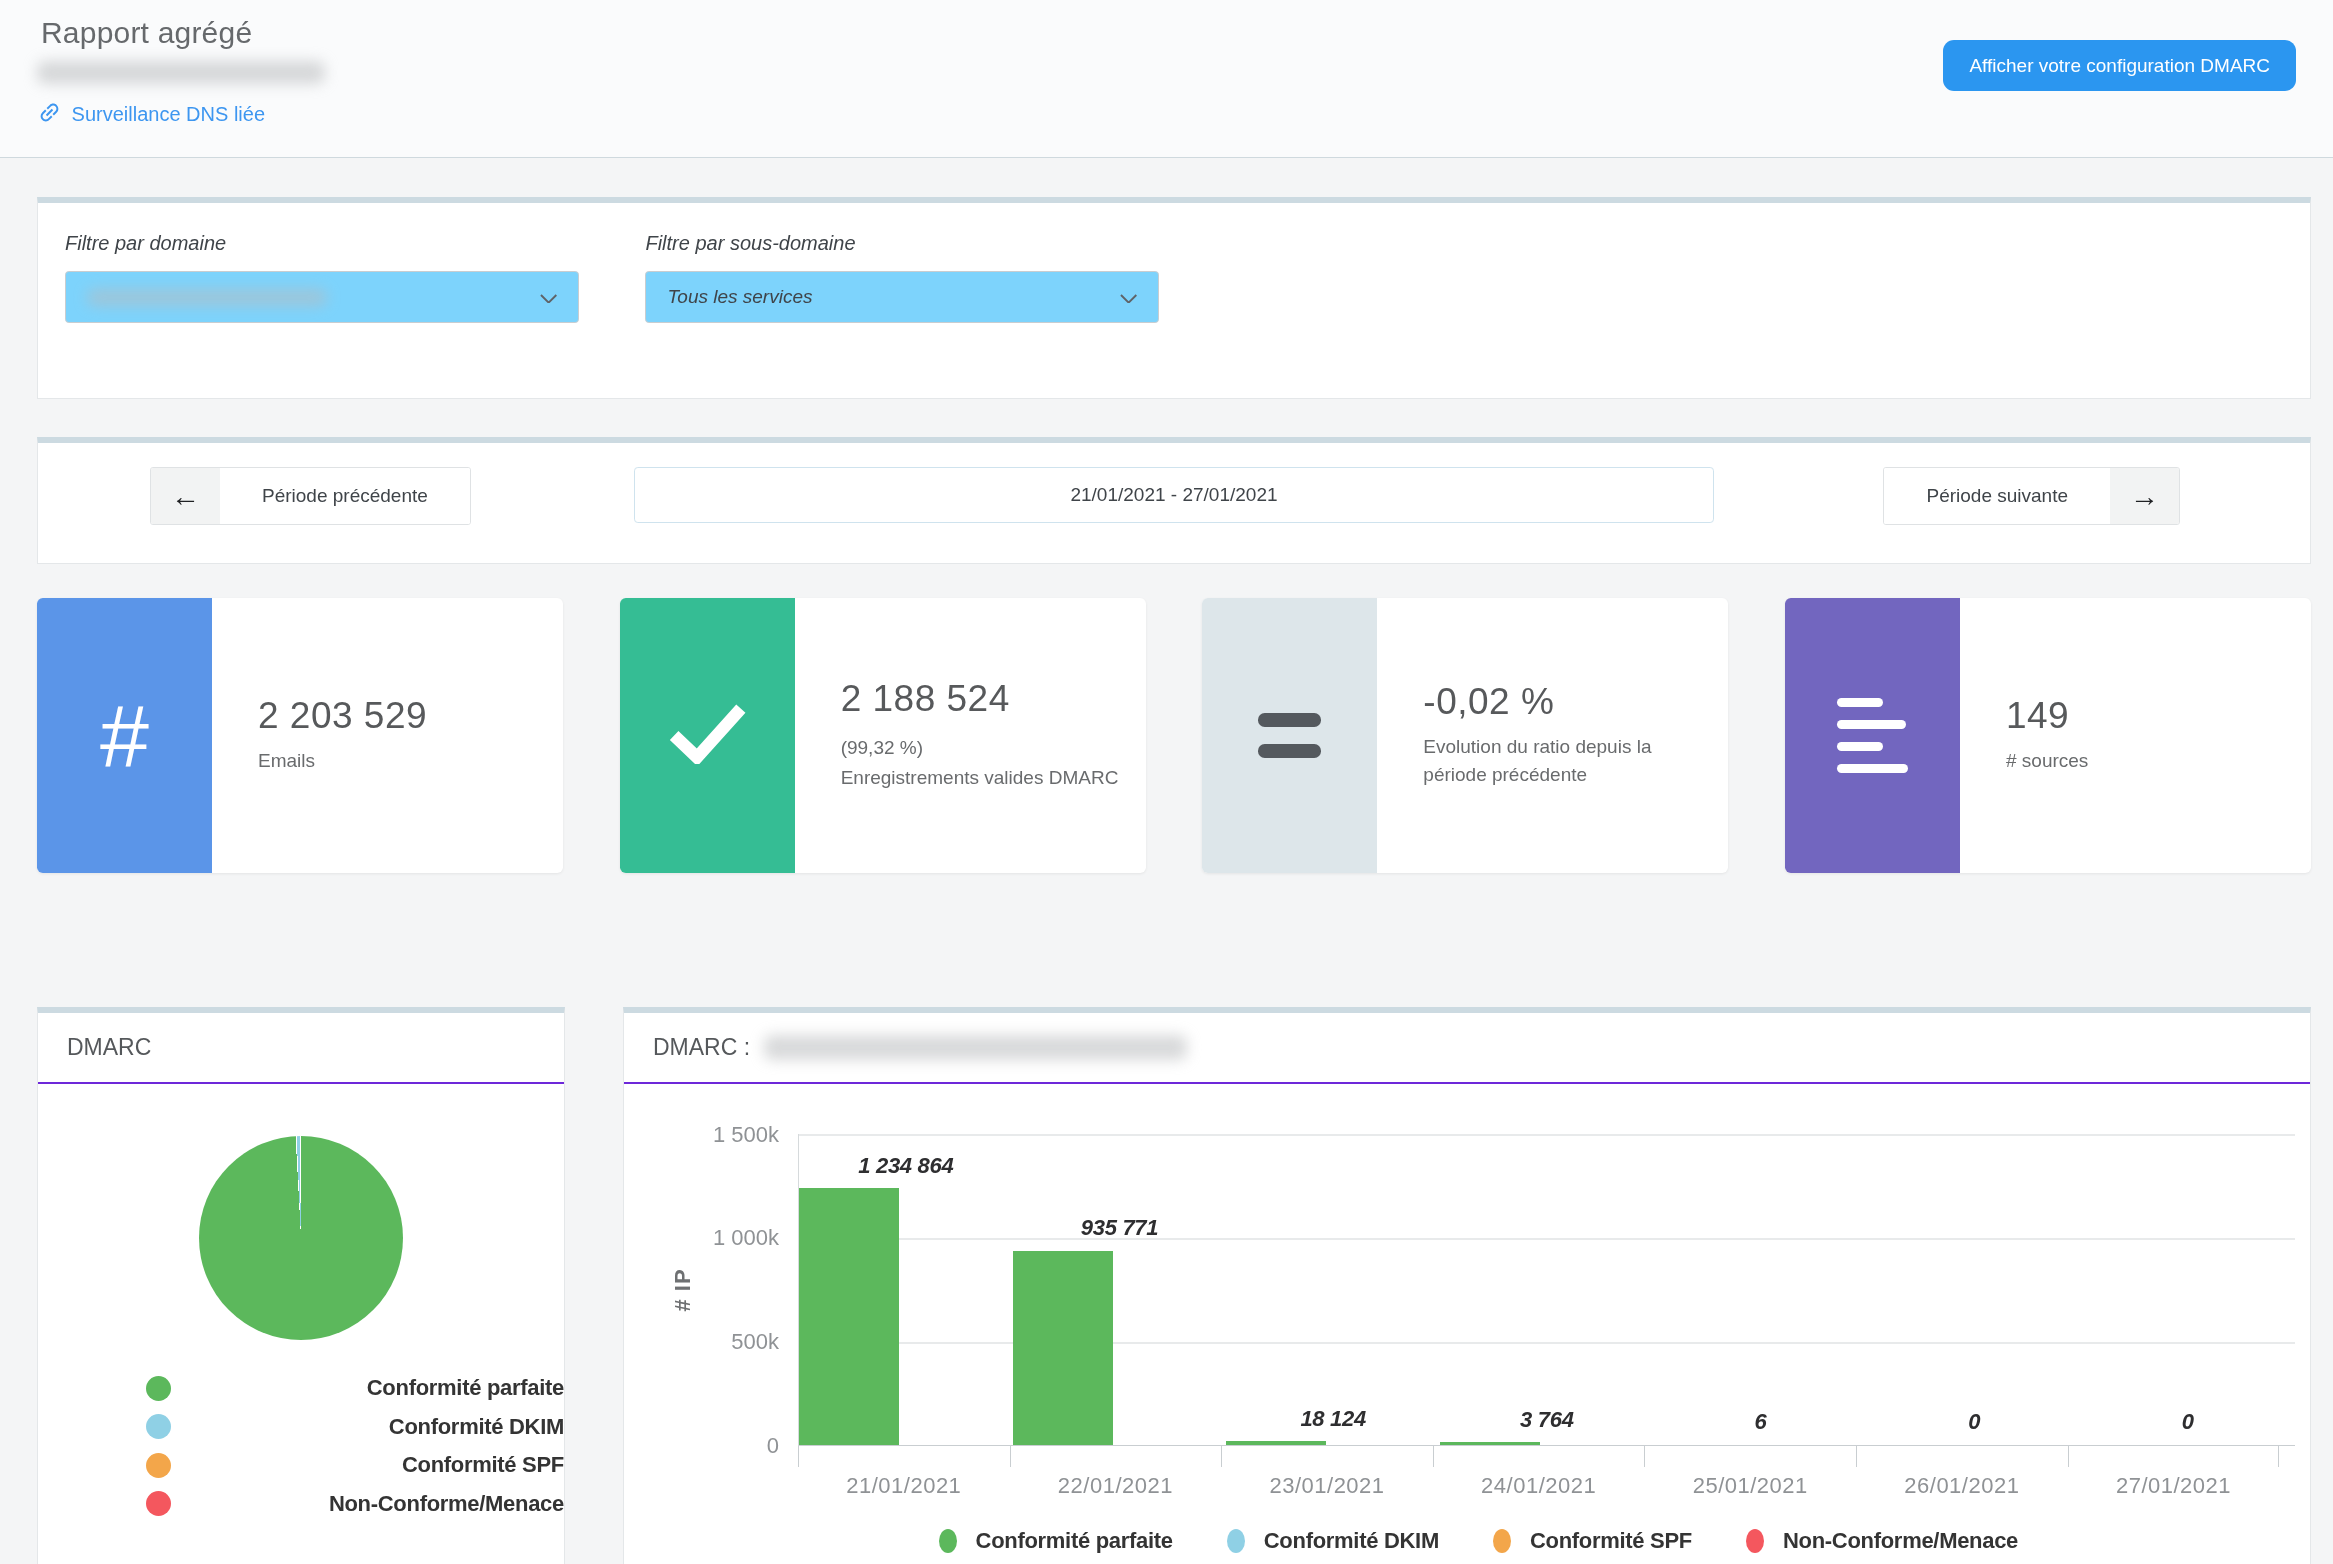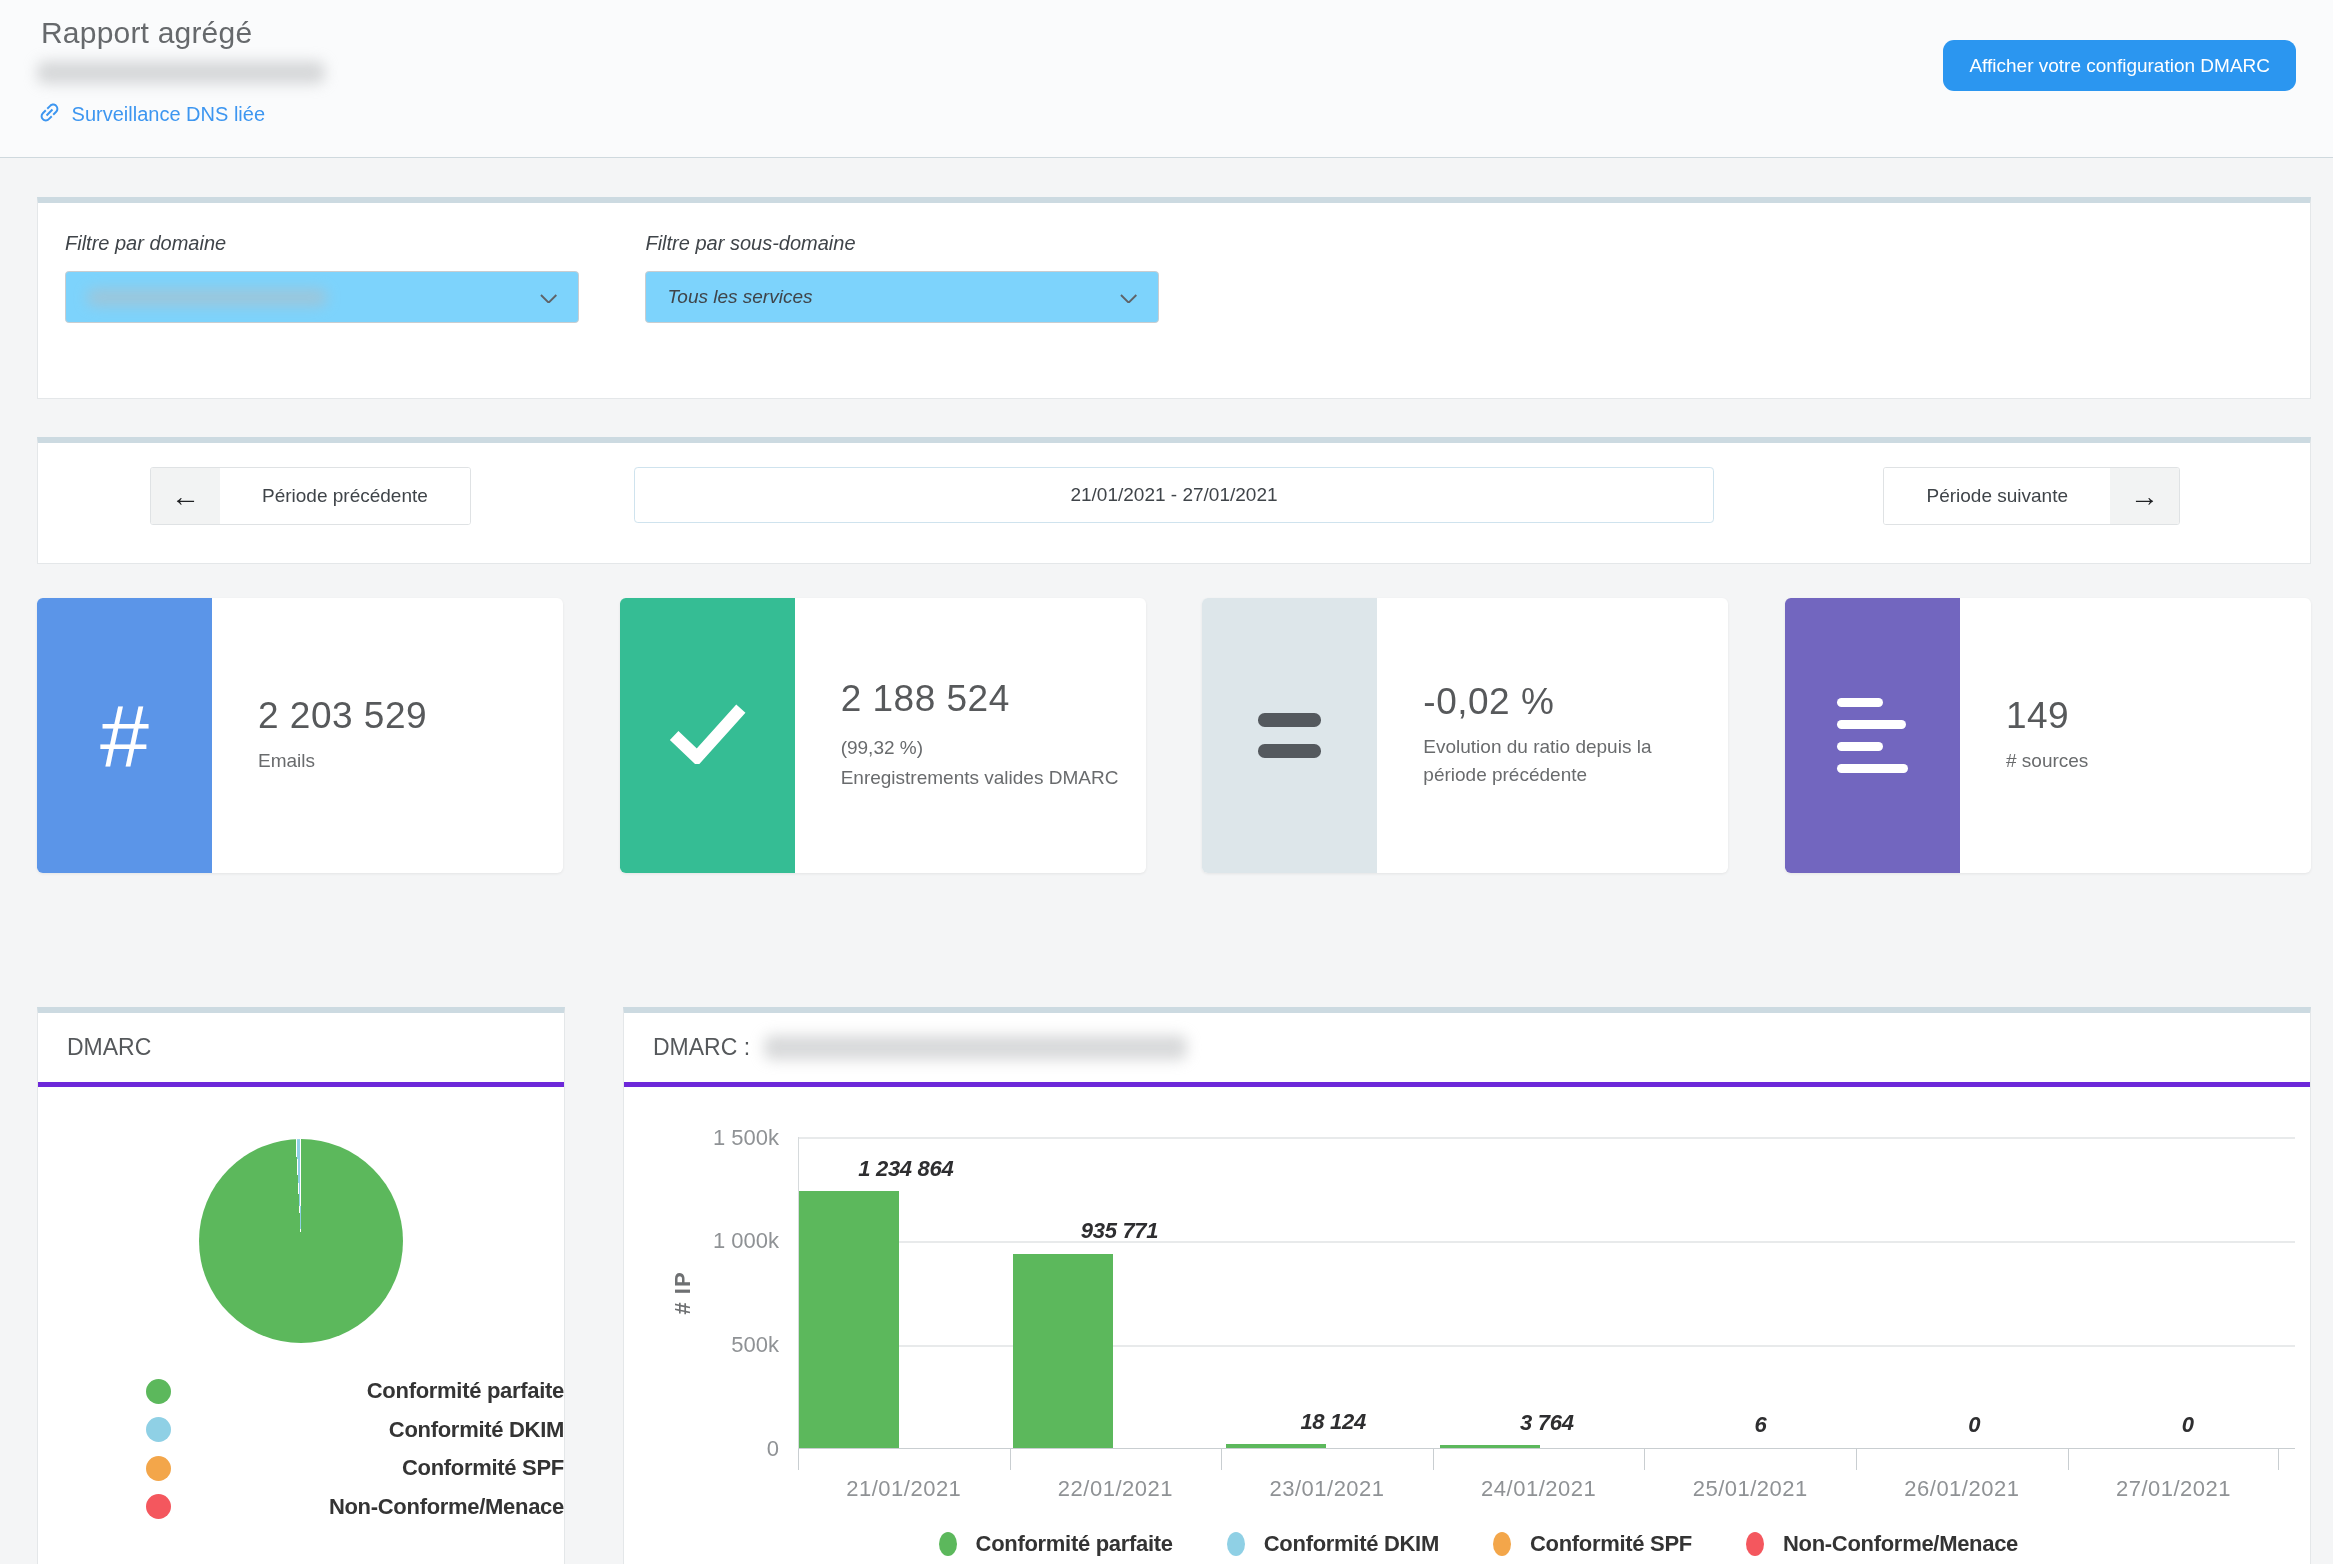--- a/index.html
+++ b/index.html
@@ -15,21 +15,21 @@
     border-bottom:1.9px solid #cfd9de;padding:11.5px 37px 0;box-sizing:border-box;}
   .page-title{font-size:30px;font-weight:400;color:#66696c;margin:4px;letter-spacing:0.2px;}
   .redacted{background:#b9bbbd;filter:blur(6.7px);opacity:.55;border-radius:7.7px;display:inline-block;vertical-align:middle;}
   .sub-redact{width:288px;height:23px;margin-top:7.7px;}
   .dns-link{margin-top:15.4px;display:flex;align-items:center;gap:9.6px;color:#3d96f0;font-size:20px;cursor:pointer;width:max-content;}
   .dns-link svg{transform:rotate(-45deg);}
   .config-btn{position:absolute;right:38px;top:40px;height:51px;background:#2b96f0;color:#fff;
     font-size:19px;padding:0 26px;border:none;border-radius:11px;font-family:Liberation Sans, sans-serif;cursor:pointer;}
   
   .card{position:absolute;background:#fff;border:1px solid #e4e7e9;border-top:6.7px solid #ccdae1;box-sizing:border-box;}
-  .card-header{padding:21px 29px;font-size:23px;color:#55585b;border-bottom:5px solid #6d28d9;display:flex;align-items:center;}
+  .card-header{padding:21px 29px;font-size:23px;color:#55585b;border-bottom:2px solid #6d28d9;display:flex;align-items:center;}
   
   .filter-card{left:37px;top:197px;width:2274px;height:202px;padding:29px 27px;}
   .filter-group{display:inline-block;width:514px;margin-right:62px;vertical-align:top;font-style:italic;}
   .filter-label{font-size:20px;color:#3f4449;}
   .select{margin-top:16.3px;height:52px;border:1px solid #c9cdd0;border-radius:3.8px;display:flex;align-items:center;
     justify-content:space-between;padding:0 21px;font-size:19px;background:#7dd3fc;cursor:pointer;box-sizing:border-box;}
   .select-redact{width:240px;height:17.3px;}
   
   .period-card{left:37px;top:437px;width:2274px;height:127px;}
   .period-btn{position:absolute;top:24px;height:56px;display:flex;border:1px solid #dfe2e4;border-radius:2.9px;overflow:hidden;cursor:pointer;background:#fff;}

